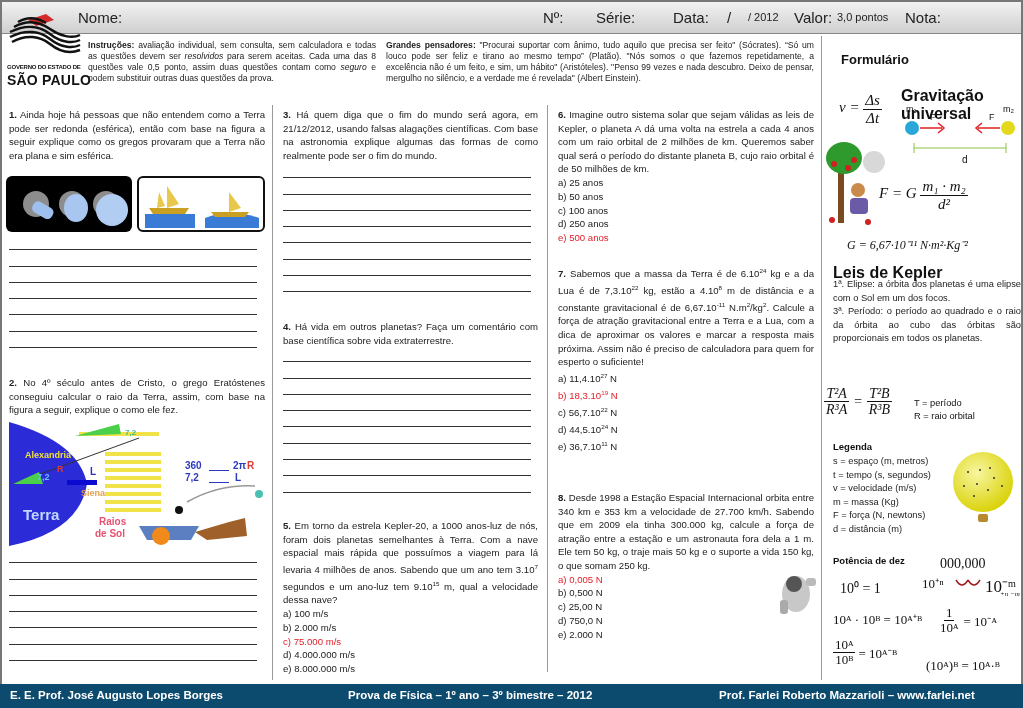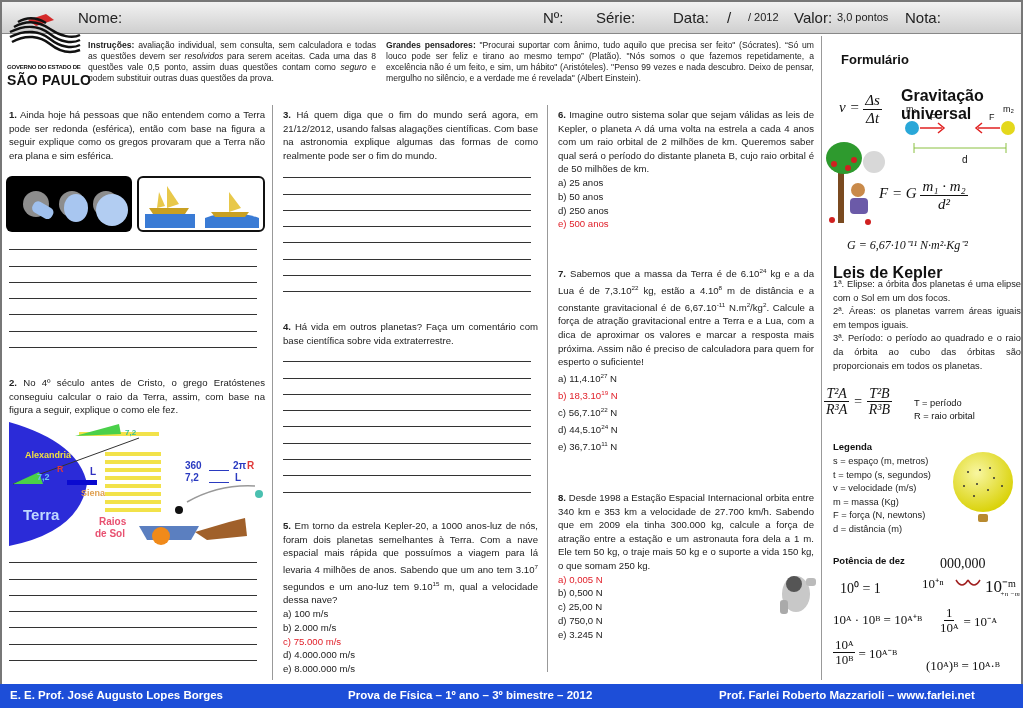--- a/index.html
+++ b/index.html
@@ -31,21 +31,21 @@
   .q { position: absolute; font-size: 9.6px; line-height: 13.6px; text-align: justify; color: #222; }
   .q b { font-weight: bold; }
   .opt { display: block; font-size: 9.6px; line-height: 13.8px; }
   .opt.correct { color: #e0202a; }
 
   .lines { position: absolute; }
   .lines div { height: 16.3px; border-bottom: 1px solid #333; }
 
   .footer {
     position: absolute; left: 0; top: 684px; width: 1023px; height: 24px;
-    background: #1d4ed8; color: #fff; font-size: 11.5px; font-weight: bold;
+    background: #0c4a6e; color: #fff; font-size: 11.5px; font-weight: bold;
   }
   .footer span { position: absolute; top: 5px; white-space: nowrap; }
 
   .form-title { position: absolute; left: 841px; top: 52px; font-size: 13px; font-weight: bold; }
   .sec-title { position: absolute; font-size: 16px; font-weight: bold; }
   .form-text { position: absolute; font-size: 9.3px; line-height: 13.6px; color: #222; text-align: justify; }
   .math { font-family: "Liberation Serif", serif; font-style: italic; position: absolute; color: #111; }
   .mathr { font-family: "Liberation Serif", serif; position: absolute; color: #111; }
   .frac { display: inline-flex; flex-direction: column; align-items: center; vertical-align: middle; }
   .frac .num { border-bottom: 1px solid #111; padding: 0 2px; line-height: 1.1; }
@@ -218,40 +218,41 @@
   <span class="opt">b) 2.000 m/s</span>
   <span class="opt correct">c) 75.000 m/s</span>
   <span class="opt">d) 4.000.000 m/s</span>
   <span class="opt">e) 8.000.000 m/s</span>
 </div>
 
 <div class="q" style="left:558px; top:108px; width:256px;">
   <b>6.</b><span> Imagine outro sistema solar que sejam válidas as leis de Kepler, o planeta A dá uma volta na estrela a cada 4 anos com um raio orbital de 2 milhões de km. Queremos saber qual será o período do distante planeta B, cujo raio orbital é de 50 milhões de km.</span>
   <span class="opt">a) 25 anos</span>
   <span class="opt">b) 50 anos</span>
+  <span class="opt">c) 100 anos</span>
   <span class="opt">d) 250 anos</span>
   <span class="opt correct">e) 500 anos</span>
 </div>
 
 <div class="q" style="left:558px; top:264px; width:256px;">
   <b>7.</b><span> Sabemos que a massa da Terra é de 6.10</span><sup>24</sup><span> kg e a da Lua é de 7,3.10</span><sup>22</sup><span> kg, estão a 4.10</span><sup>8</sup><span> m de distância e a constante gravitacional é de 6,67.10</span><sup>-11</sup><span> N.m</span><sup>2</sup><span>/kg</span><sup>2</sup><span>. Calcule a força de atração gravitacional entre a Terra e a Lua, com a dica de aproximar os valores e marcar a resposta mais próxima. Assim não é preciso de calculadora para quem for esperto o suficiente!</span>
   <span class="opt"><span>a) 11,4.10</span><sup>27</sup><span> N</span></span>
   <span class="opt correct"><span>b) 18,3.10</span><sup>19</sup><span> N</span></span>
   <span class="opt"><span>c) 56,7.10</span><sup>22</sup><span> N</span></span>
   <span class="opt"><span>d) 44,5.10</span><sup>24</sup><span> N</span></span>
   <span class="opt"><span>e) 36,7.10</span><sup>11</sup><span> N</span></span>
 </div>
 
 <div class="q" style="left:558px; top:491px; width:256px;">
   <b>8.</b><span> Desde 1998 a Estação Espacial Internacional orbita entre 340 km e 353 km a velocidade de 27.700 km/h. Sabendo que em 2009 ela tinha 300.000 kg, calcule a força de atração entre a estação e um astronauta fora dela a 1 m. Ele tem 50 kg, o traje mais 50 kg e o suporte a vida 150 kg, o que somam 250 kg.</span>
   <span class="opt correct">a) 0,005 N</span>
   <span class="opt">b) 0,500 N</span>
   <span class="opt">c) 25,00 N</span>
   <span class="opt">d) 750,0 N</span>
-  <span class="opt">e) 3.245 N</span>
+  <span class="opt">e) 2.000 N</span>
 </div>
 <svg style="position:absolute; left:772px; top:570px;" width="52" height="48">
   <ellipse cx="24" cy="24" rx="14" ry="18" fill="#c8c8c8"></ellipse>
   <circle cx="22" cy="14" r="8" fill="#555"></circle>
   <rect x="34" y="8" width="10" height="8" rx="3" fill="#bbb"></rect>
   <rect x="8" y="30" width="8" height="14" rx="3" fill="#aaa"></rect>
 </svg>
 
 <div class="form-title">Formulário</div>
 
@@ -299,21 +300,20 @@
   <span class="frac">
       <span class="num">m₁ · m₂</span>
       <span class="den">d²</span>
     </span>
 </div>
 <div class="math" style="left:847px; top:236px; font-size:12px;">G = 6,67·10⁻¹¹ N·m²·Kg⁻²</div>
 
 <div class="sec-title" style="left:833px; top:264px;">Leis de Kepler</div>
 <div class="form-text" style="left:833px; top:278px; width:188px;">
   <div>1ª. Elipse: a órbita dos planetas é uma elipse com o Sol em um dos focos.</div>
-  <div>2ª. Áreas: os planetas varrem áreas iguais em tempos iguais.</div>
   <div>3ª. Período: o período ao quadrado e o raio da órbita ao cubo das órbitas são proporcionais em todos os planetas.</div>
 </div>
 <div class="math" style="left:824px; top:386px; font-size:14px; display:flex; align-items:center; gap:4px;">
   <span class="frac">
       <span class="num">T²A</span>
       <span class="den">R³A</span>
     </span>
   <span class="mathr" style="position:static;">=</span>
   <span class="frac">
       <span class="num">T²B</span>

